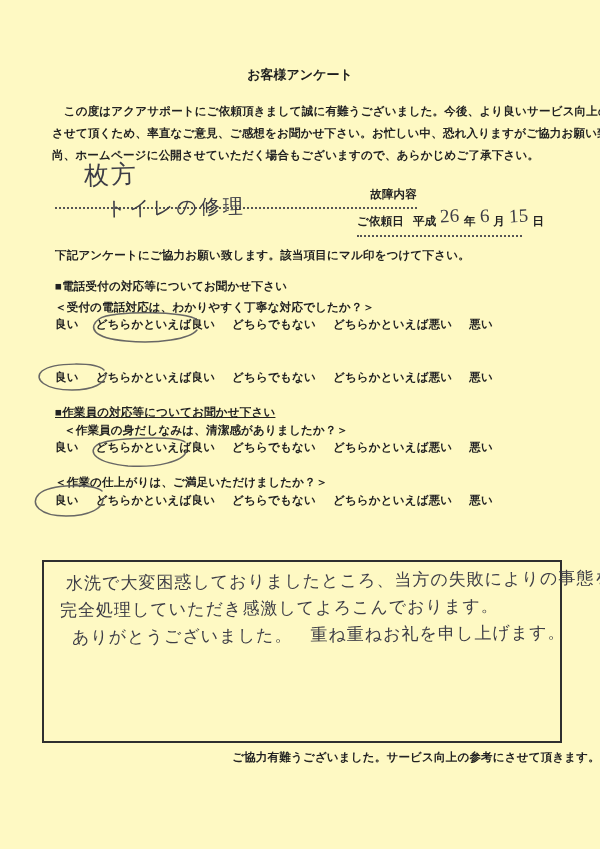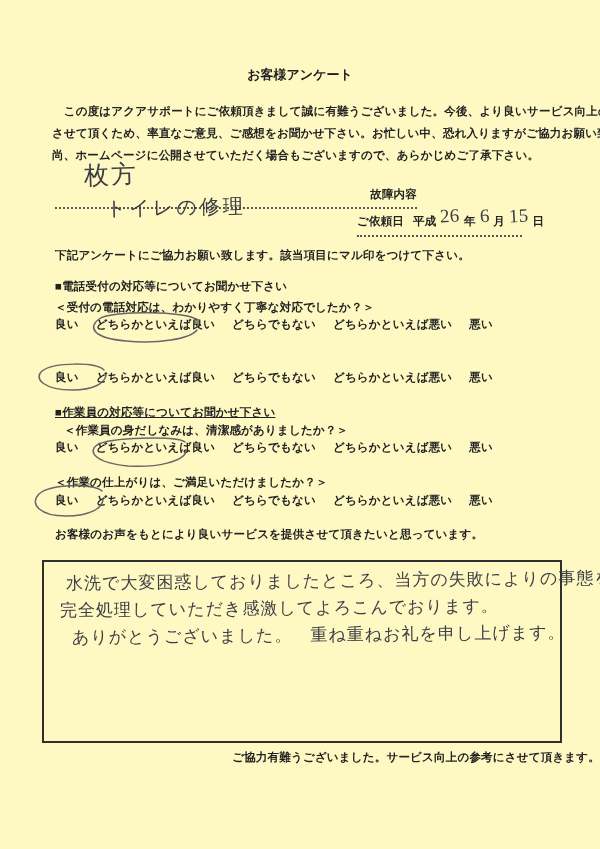--- a/index.html
+++ b/index.html
@@ -96,21 +96,20 @@
 
   <div class="abs print" style="left:55px; top:475px;">＜作業の仕上がりは、ご満足いただけましたか？＞</div>
   <div class="abs print opts" style="left:55px; top:493px;">
     <span>良い</span>
     <span>どちらかといえば良い</span>
     <span>どちらでもない</span>
     <span>どちらかといえば悪い</span>
     <span>悪い</span>
   </div>
 
-  <div class="abs print" style="left:55px; top:527px;">お客様のお声をもとにより良いサービスを提供させて頂きたいと思っています。</div>
 
   <div class="abs comment-box" style="left:42px; top:560px; width:520px; height:183px;"></div>
   <div class="abs hw hw-line" style="left:66px; top:572px;">水洗で大変困惑しておりましたところ、当方の失敗によりの事態を</div>
   <div class="abs hw hw-line" style="left:60px; top:599px;">完全処理していただき感激してよろこんでおります。</div>
   <div class="abs hw hw-line" style="left:72px; top:626px;">ありがとうございました。　重ね重ねお礼を申し上げます。</div>
 
   <div class="abs print footer" style="top:750px;">ご協力有難うございました。サービス向上の参考にさせて頂きます。</div>
 
   <svg class="marks" width="600" height="849" viewBox="0 0 600 849">
     <g fill="none" stroke="#58585b" stroke-width="1.5" stroke-linecap="round" opacity="0.9">

